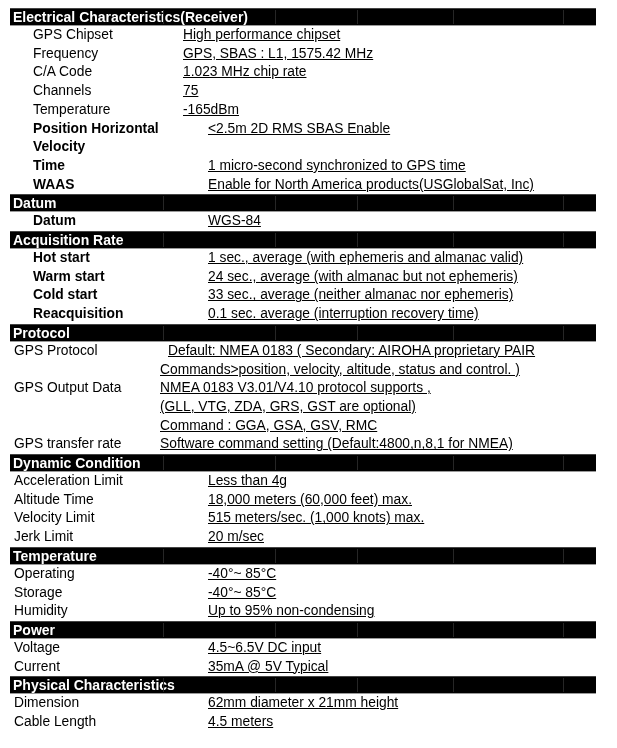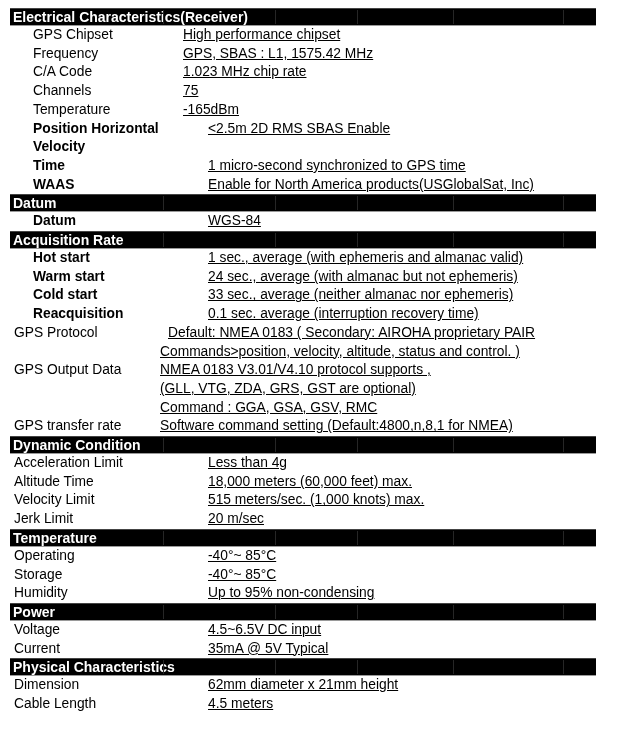--- a/index.html
+++ b/index.html
@@ -123,20 +123,21 @@
         <span class="label">Cold start</span>
         <span class="value">33 sec., average (neither almanac nor ephemeris)</span>
       </div>
       <div class="row">
         <span class="label">Reacquisition</span>
         <span class="value">0.1 sec. average (interruption recovery time)</span>
       </div>
     </div>
 
     <div class="section sec-proto">
+      <div class="bar"><span>Protocol</span></div>
       <div class="row">
         <span class="label">GPS Protocol</span>
         <span class="value value-lines">
           <span class="vline indent1">Default: NMEA 0183 ( Secondary: AIROHA proprietary PAIR</span>
           <span class="vline">Commands&gt;position, velocity, altitude, status and control. )</span>
         </span>
       </div>
       <div class="row">
         <span class="label">GPS Output Data</span>
         <span class="value value-lines">

